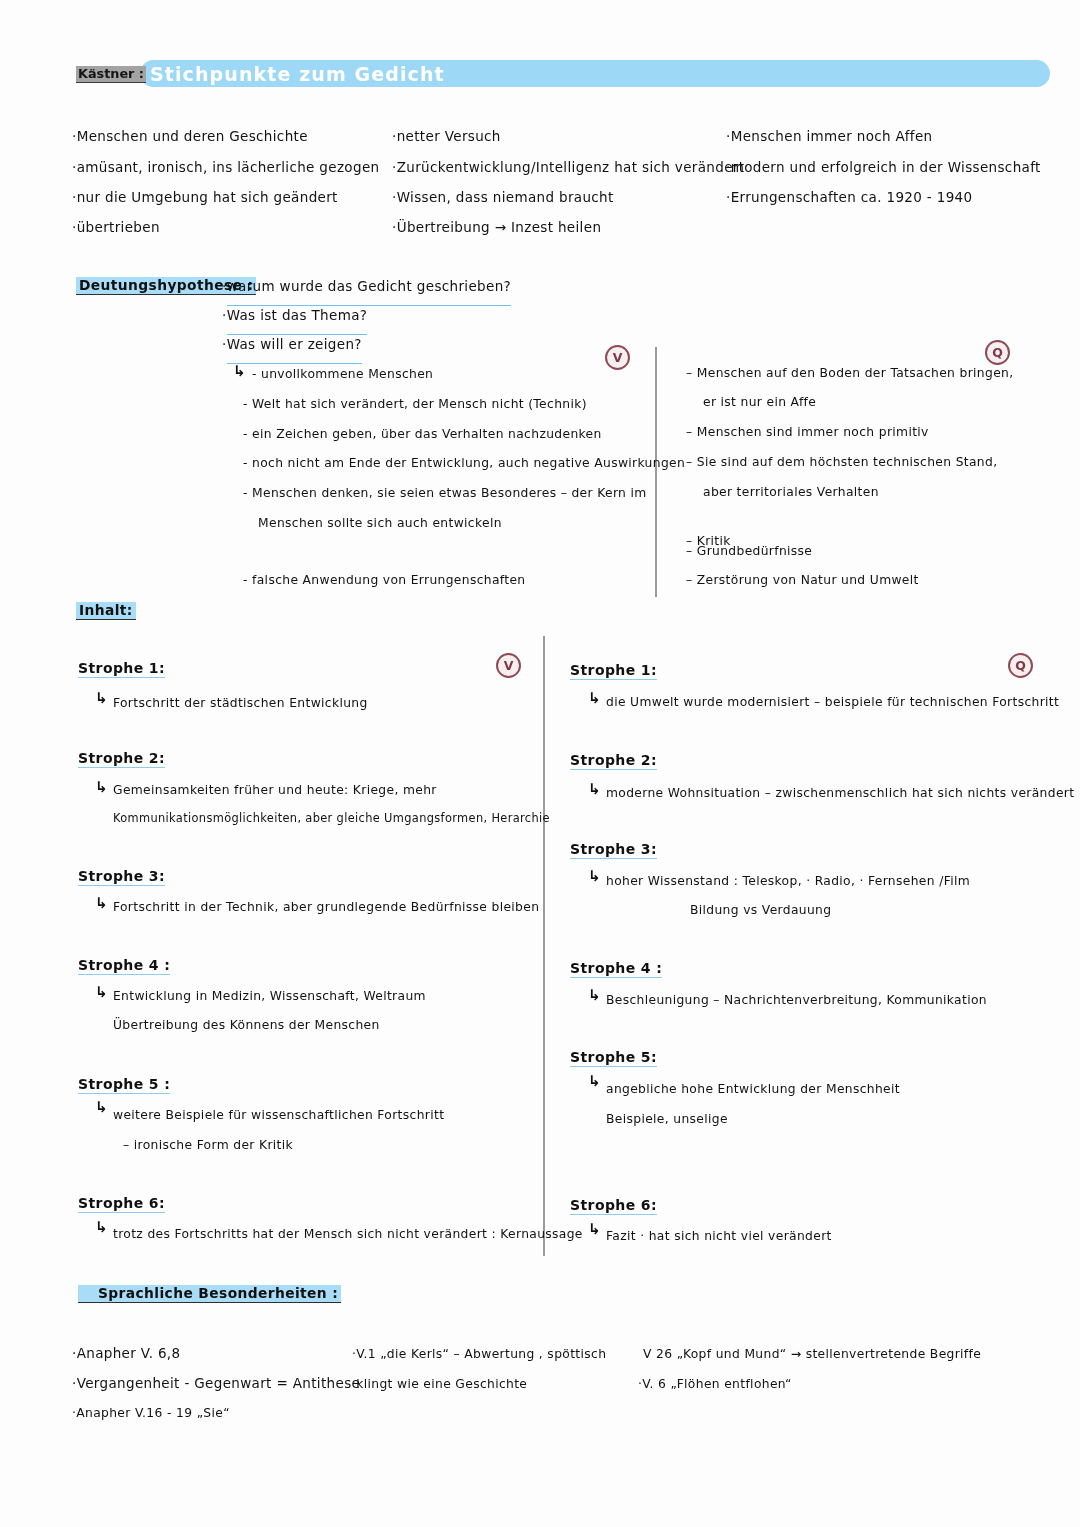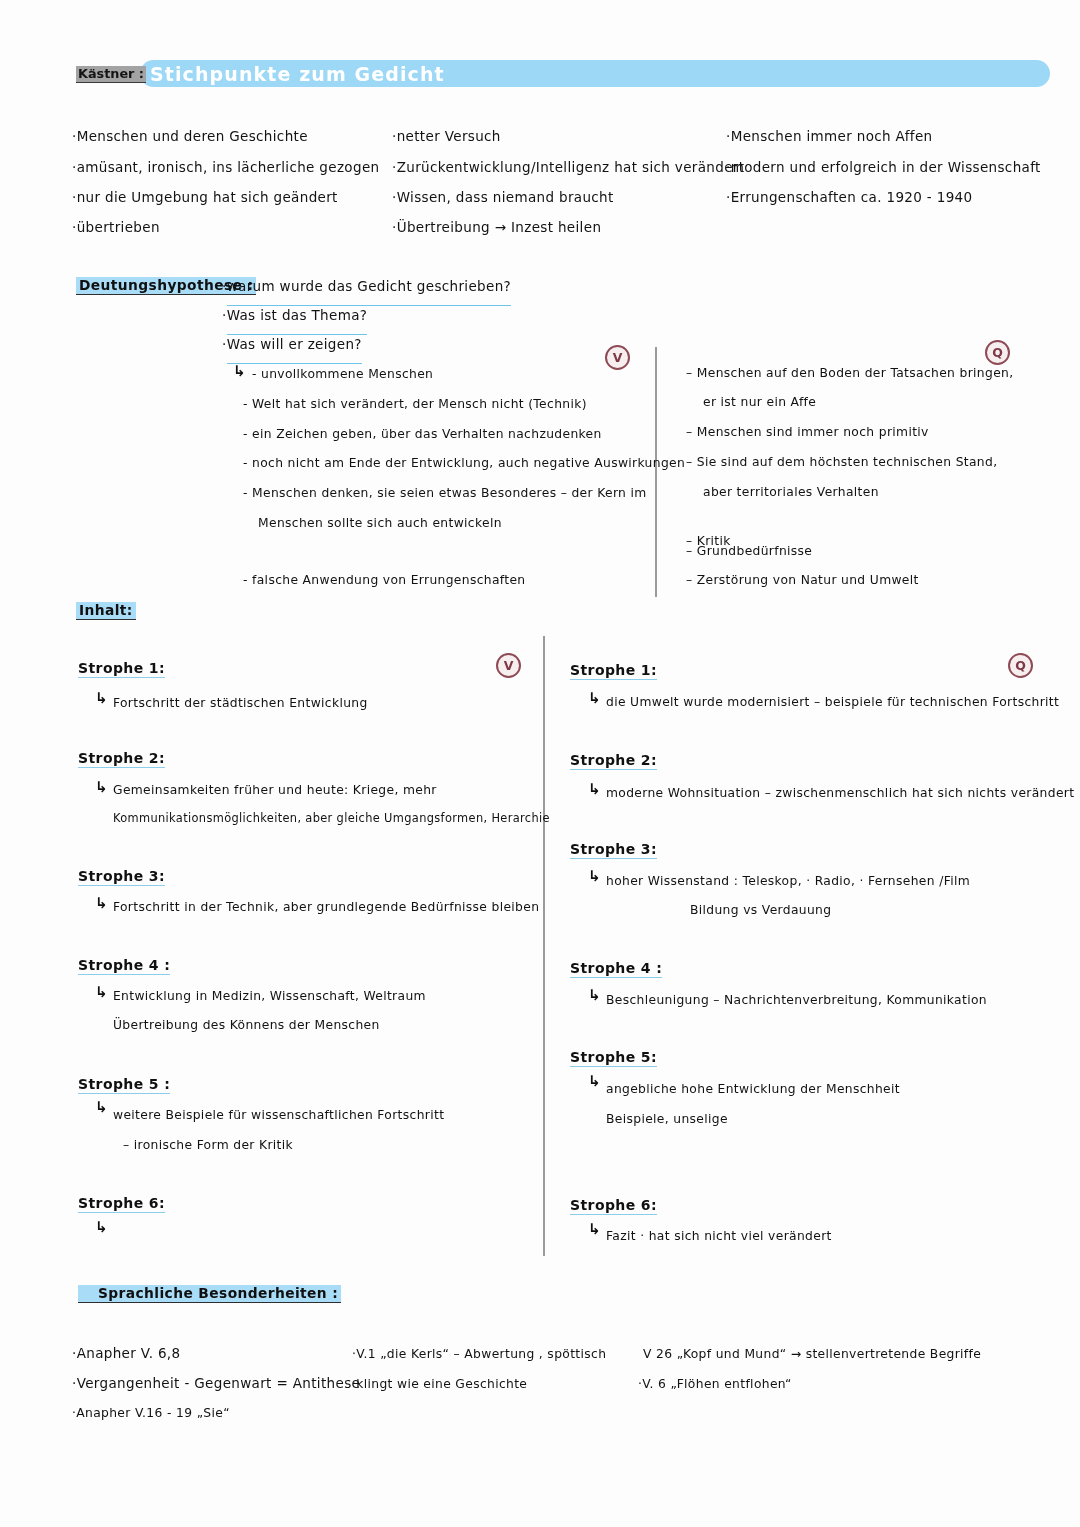--- a/index.html
+++ b/index.html
@@ -211,20 +211,21 @@
   <div class="hw-sm hw txt" style="left:113px; top:989px;">Entwicklung in Medizin, Wissenschaft, Weltraum</div>
   <div class="hw-sm hw txt" style="left:113px; top:1018px;">Übertreibung des Könnens der Menschen</div>
 
   <div class="strophe" style="left:78px; top:1076px;">Strophe 5 :</div>
   <div class="arrow" style="left:95px; top:1100px;">↳</div>
   <div class="hw-sm hw txt" style="left:113px; top:1108px;">weitere Beispiele für wissenschaftlichen Fortschritt</div>
   <div class="hw-sm hw txt" style="left:123px; top:1138px;">– ironische Form der Kritik</div>
 
   <div class="strophe" style="left:78px; top:1195px;">Strophe 6:</div>
   <div class="arrow" style="left:95px; top:1220px;">↳</div>
+  <div class="hw-sm hw txt" style="left:113px; top:1227px;">trotz des Fortschritts hat der Mensch sich nicht verändert : Kernaussage</div>
 
   <div class="strophe" style="left:570px; top:662px;">Strophe 1:</div>
   <div class="arrow" style="left:588px; top:691px;">↳</div>
   <div class="hw-sm hw txt" style="left:606px; top:695px;">die Umwelt wurde modernisiert  –  beispiele für technischen Fortschritt</div>
 
   <div class="strophe" style="left:570px; top:752px;">Strophe 2:</div>
   <div class="arrow" style="left:588px; top:782px;">↳</div>
   <div class="hw-sm hw txt" style="left:606px; top:786px;">moderne Wohnsituation  –  zwischenmenschlich hat sich nichts verändert</div>
 
   <div class="strophe" style="left:570px; top:841px;">Strophe 3:</div>

